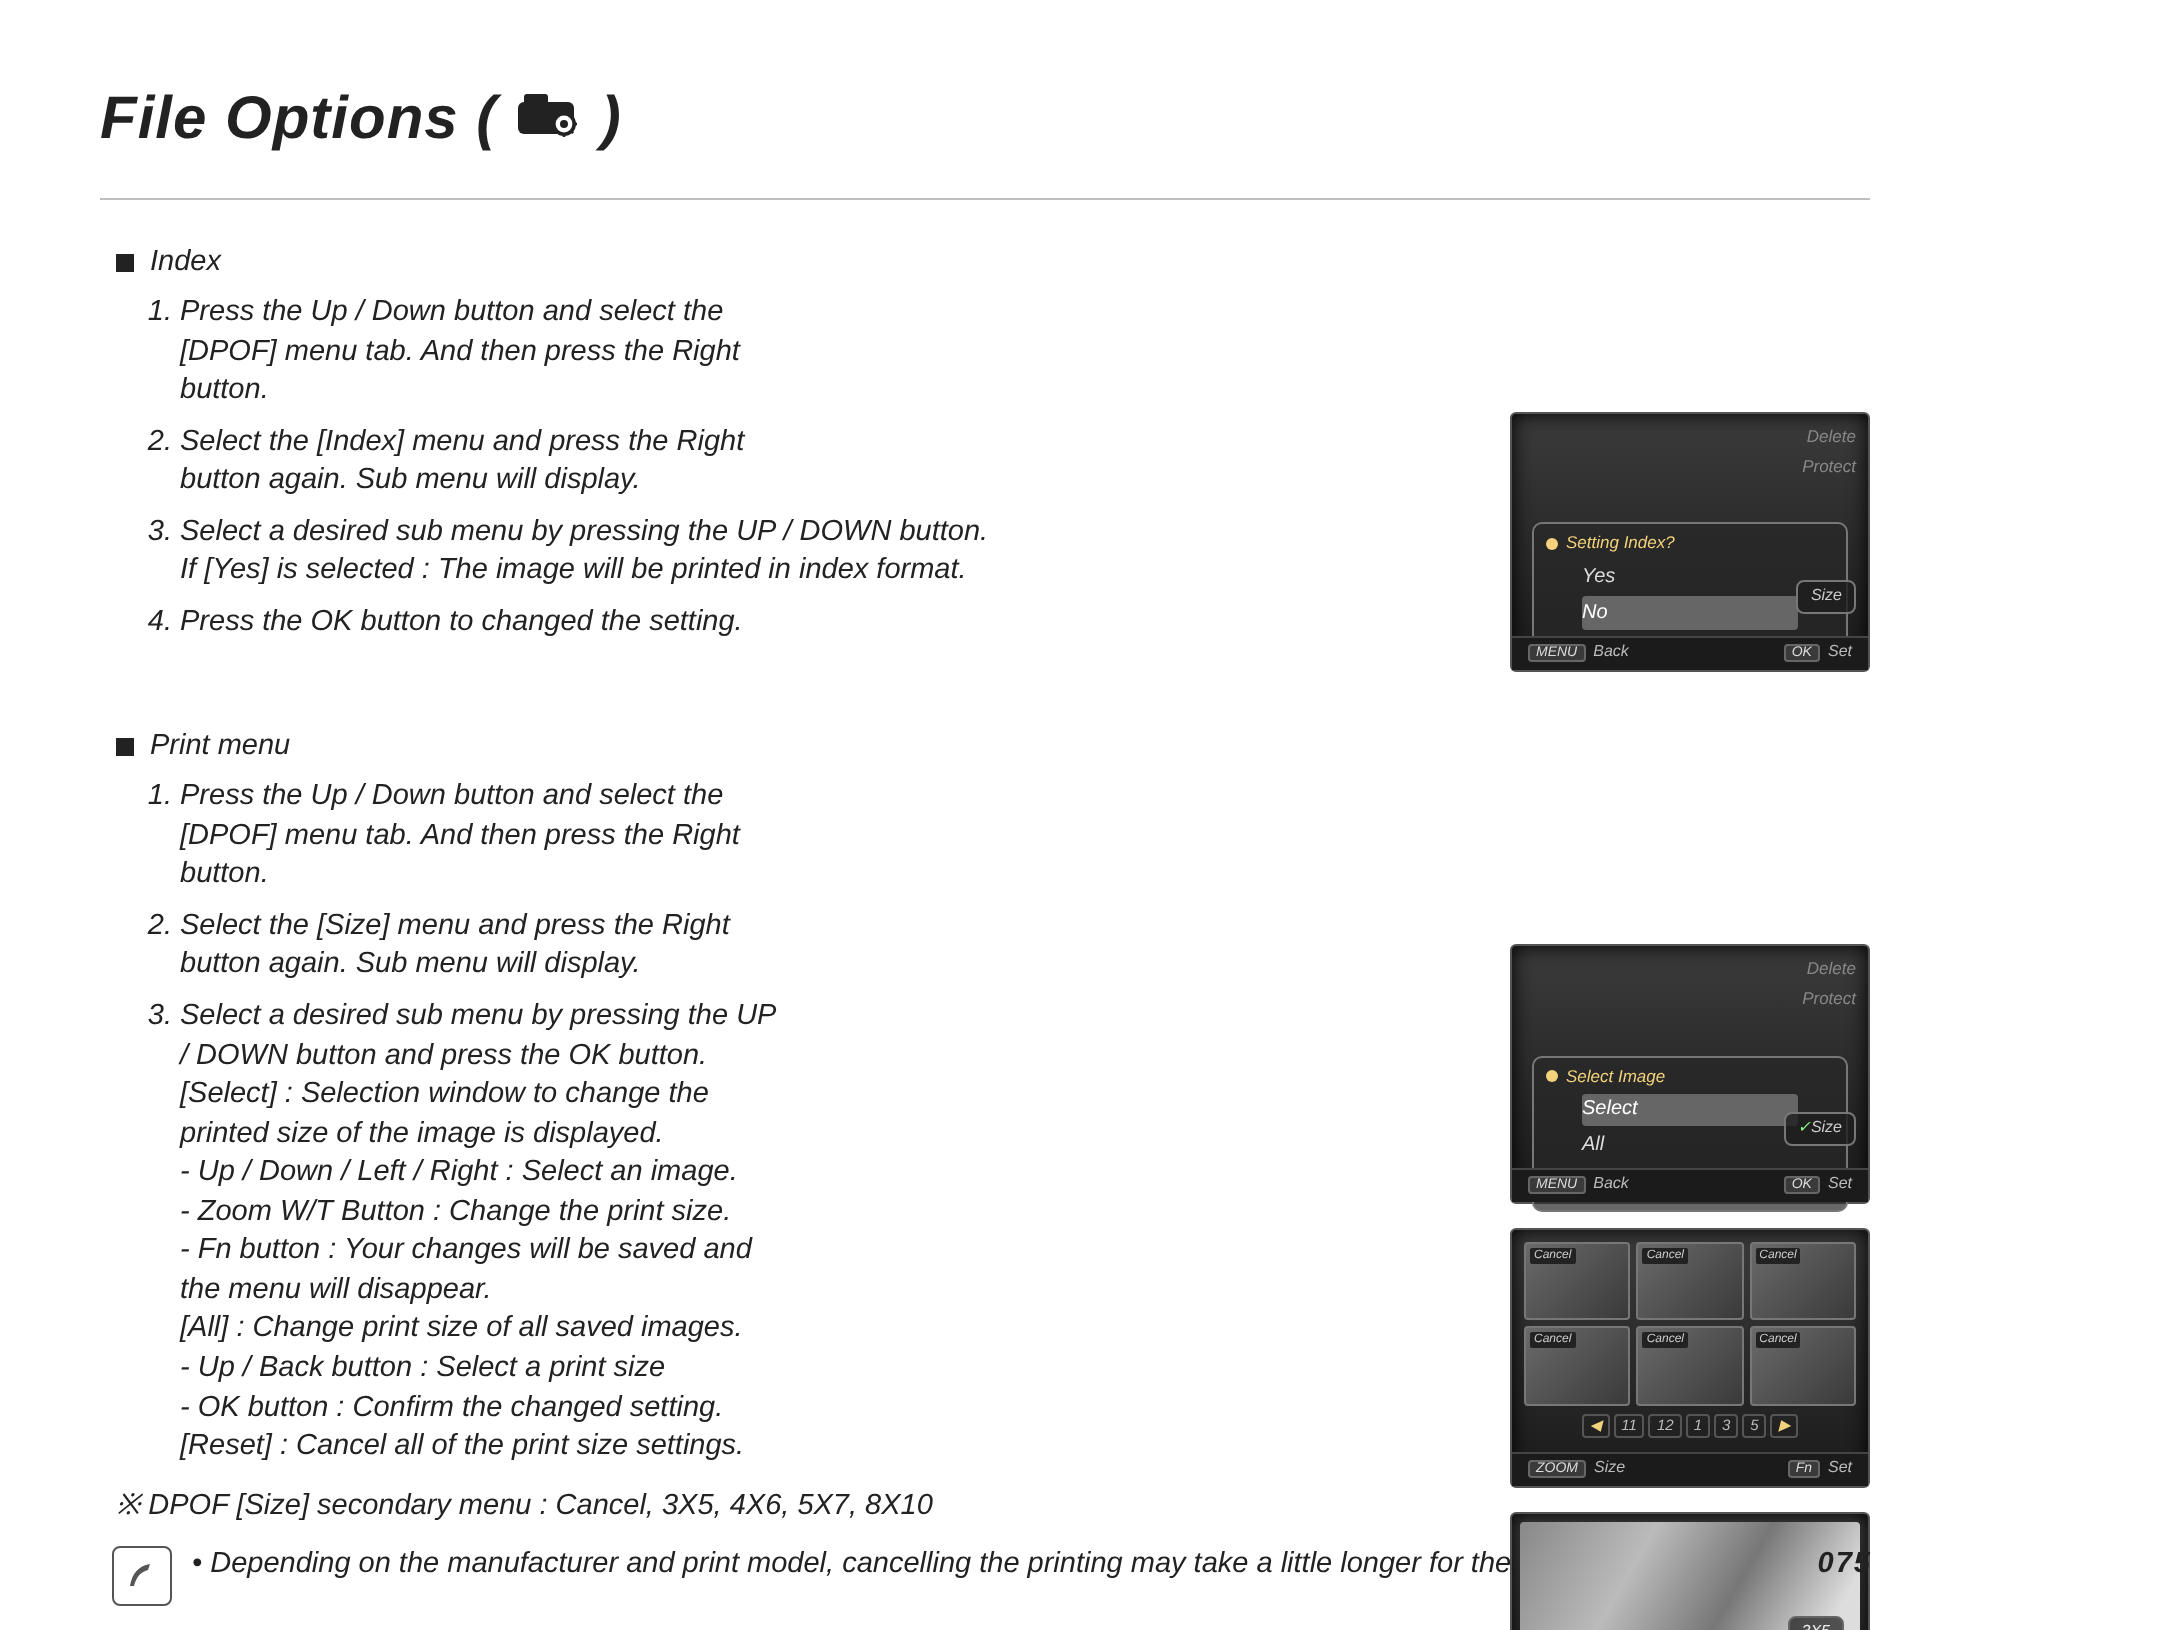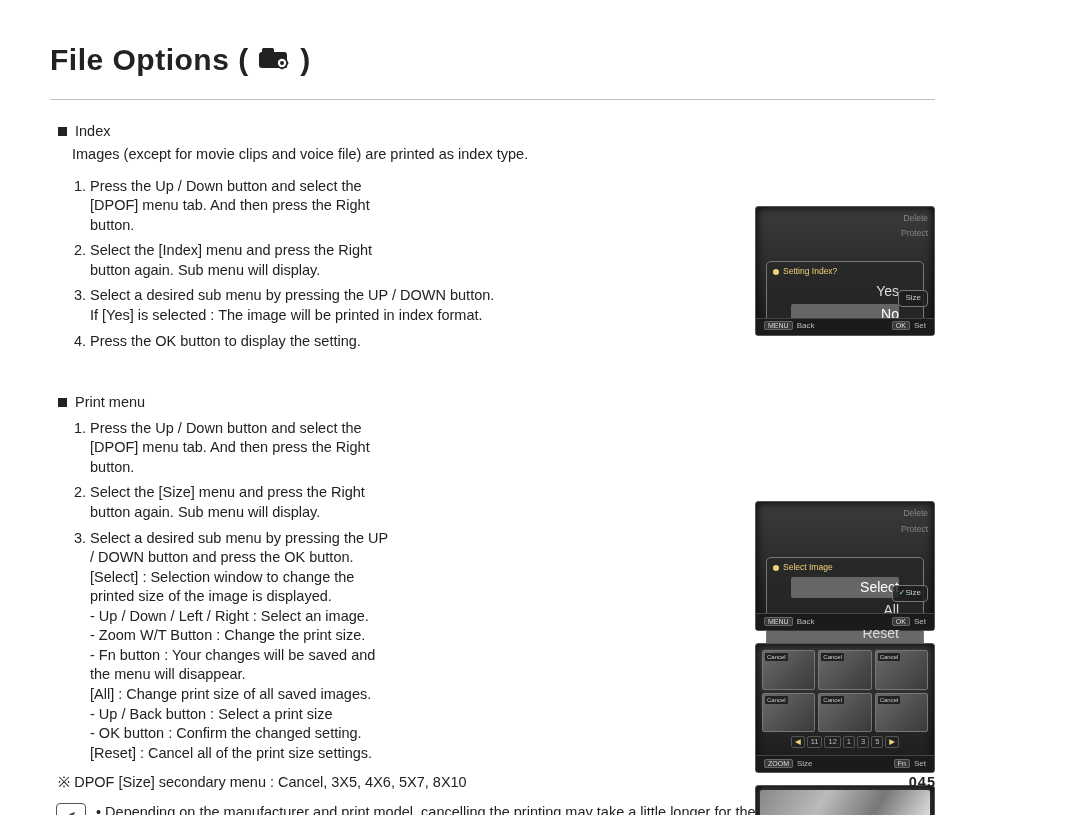--- a/index.html
+++ b/index.html
@@ -12,20 +12,21 @@
     color: #222;
     font-size: 14.5px;
     line-height: 1.35;
   }
   .page {
     position: relative;
     width: 988px;
     height: 815px;
     padding: 40px 53px 0 50px;
     box-sizing: border-box;
+    font-style: italic;
   }
   .title-row {
     display: flex;
     align-items: center;
     gap: 14px;
     margin-bottom: 18px;
   }
   .title-text {
     font-size: 30px;
     font-weight: bold;
@@ -106,21 +107,21 @@
     display:flex;flex-direction:column;gap:4px;padding:6px 6px 2px 24px;
     color:#888;font-size:8.5px;align-items:flex-end;
   }
   .lcd .dialog {
     margin:20px 10px;border:1px solid #777;border-radius:5px;
     padding:4px 6px 6px 6px;background:rgba(40,40,40,0.7);
   }
   .lcd .dlg-title { color:#f2d27a; font-size:8.5px; margin-bottom:3px; display:flex;align-items:center;gap:4px;}
   .lcd .dlg-title::before{content:"";width:6px;height:6px;border-radius:50%;background:#f2d27a;display:inline-block;}
   .lcd .opt {
-    text-align:right; font-size:14px; padding:1.5px 0; margin:1px 18px;
+    text-align:left; font-size:10px; padding:1.5px 0; margin:1px 18px;
     border-radius:2px;
   }
   .lcd .opt.sel { background:#666; color:#fff; }
   .lcd .side-tab {
     position:absolute;right:6px;bottom:28px;
     border:1px solid #777;border-radius:4px;padding:2px 6px;
     font-size:8px;color:#ccc;background:rgba(30,30,30,0.8);
   }
   .lcd .side-tab.check::before{content:"\2713 ";color:#8f8;}
   .lcd .footbar{
@@ -199,34 +200,33 @@
   </div>
   <hr class="hr">
 
   <div class="columns">
 
     <div class="col">
       <div class="sec-heading">
         <span class="sec-bullet"></span>
         <span>Index</span>
       </div>
-      <div class="sec-body">Images (except for movie clips and voice file) are printed as index type.</div>
 
       <ol class="steps">
         <li>
           <div class="narrow-steps">Press the Up / Down button and select the [DPOF] menu tab. And then press the Right button.</div>
         </li>
         <li>
           <div class="narrow-steps">Select the [Index] menu and press the Right button again. Sub menu will display.</div>
         </li>
         <li>
           <span>Select a desired sub menu by pressing the UP / DOWN button.</span>
           <div>If [Yes] is selected : The image will be printed in index format.</div>
         </li>
-        <li>Press the OK button to display the setting.</li>
+        <li>Press the OK button to changed the setting.</li>
       </ol>
 
       <div class="lcd lcd-left1">
         <div class="top-tabs">
           <span>Delete</span>
           <span>Protect</span>
         </div>
         <div class="dialog">
           <div class="dlg-title">Setting Index?</div>
           <div class="opt">Yes</div>
@@ -335,14 +335,14 @@
         <div class="ph"></div>
         <div class="overlay">3X5</div>
         <div class="footbar">
           <span><span class="btn">↕</span><span>Size</span></span>
           <span><span class="btn">OK</span><span>Set</span></span>
         </div>
       </div>
     </div>
   </div>
 
-  <div class="pagenum">045</div>
+  <div class="pagenum">075</div>
 </div>
 
 </body></html>

